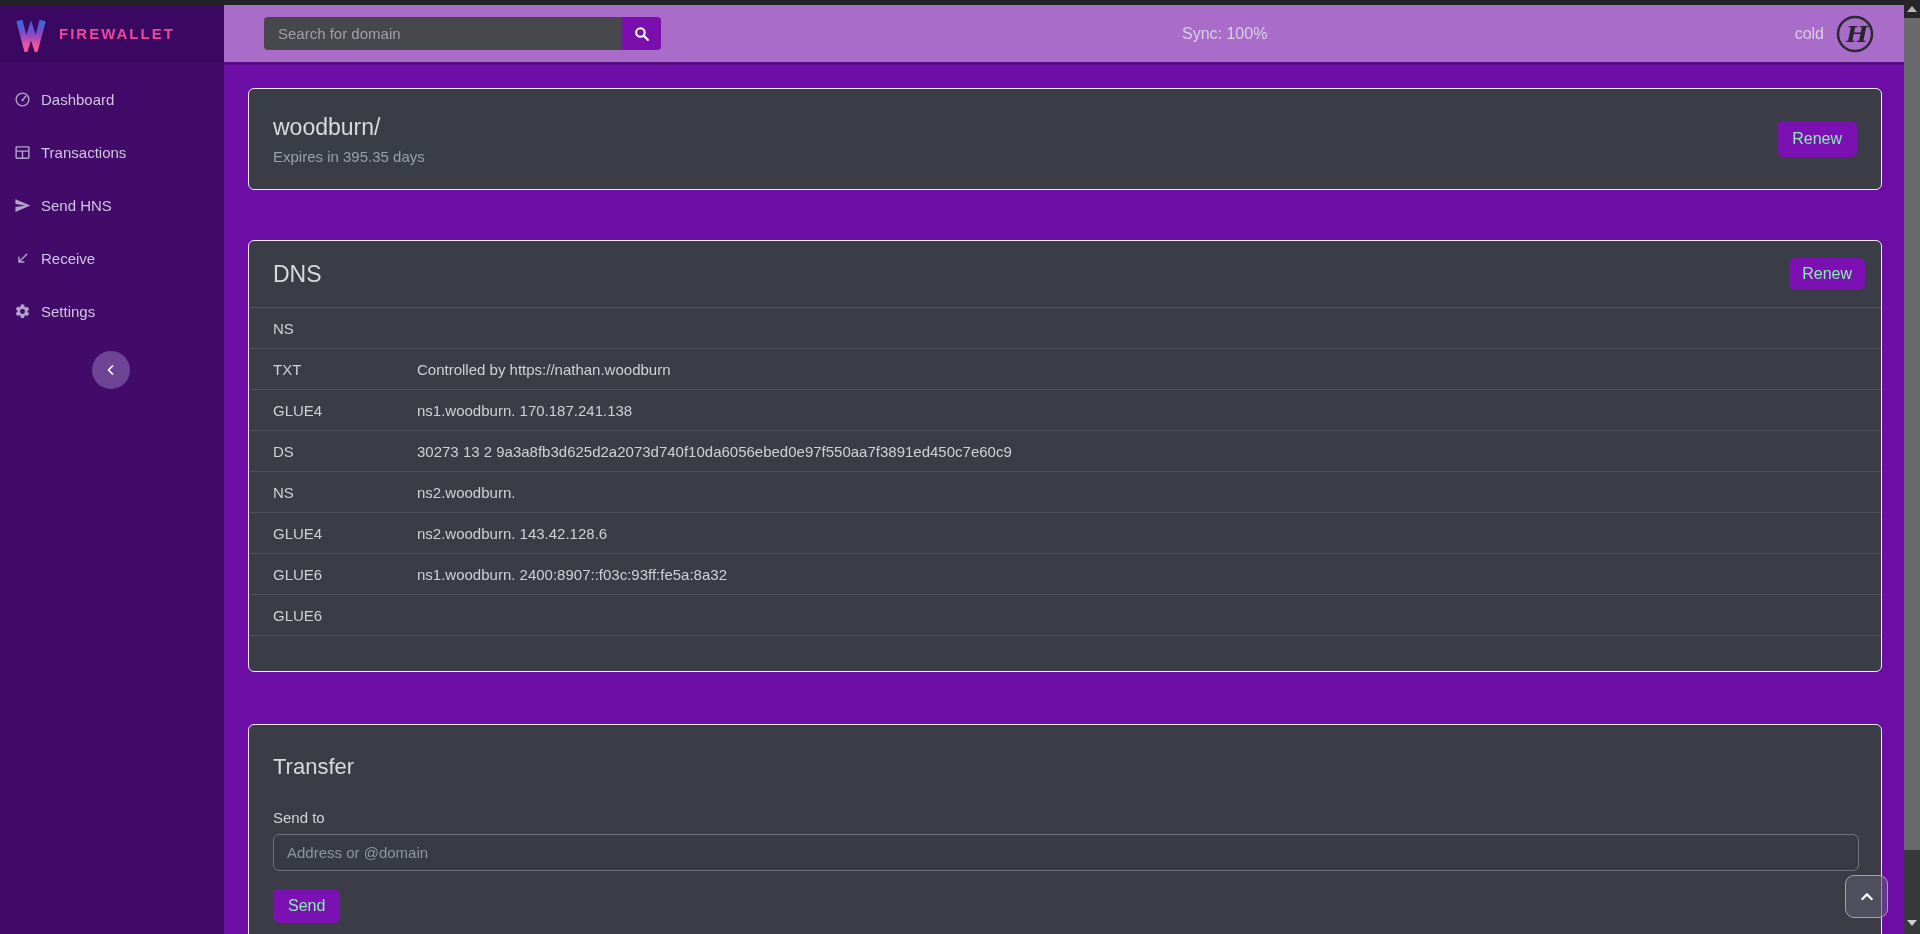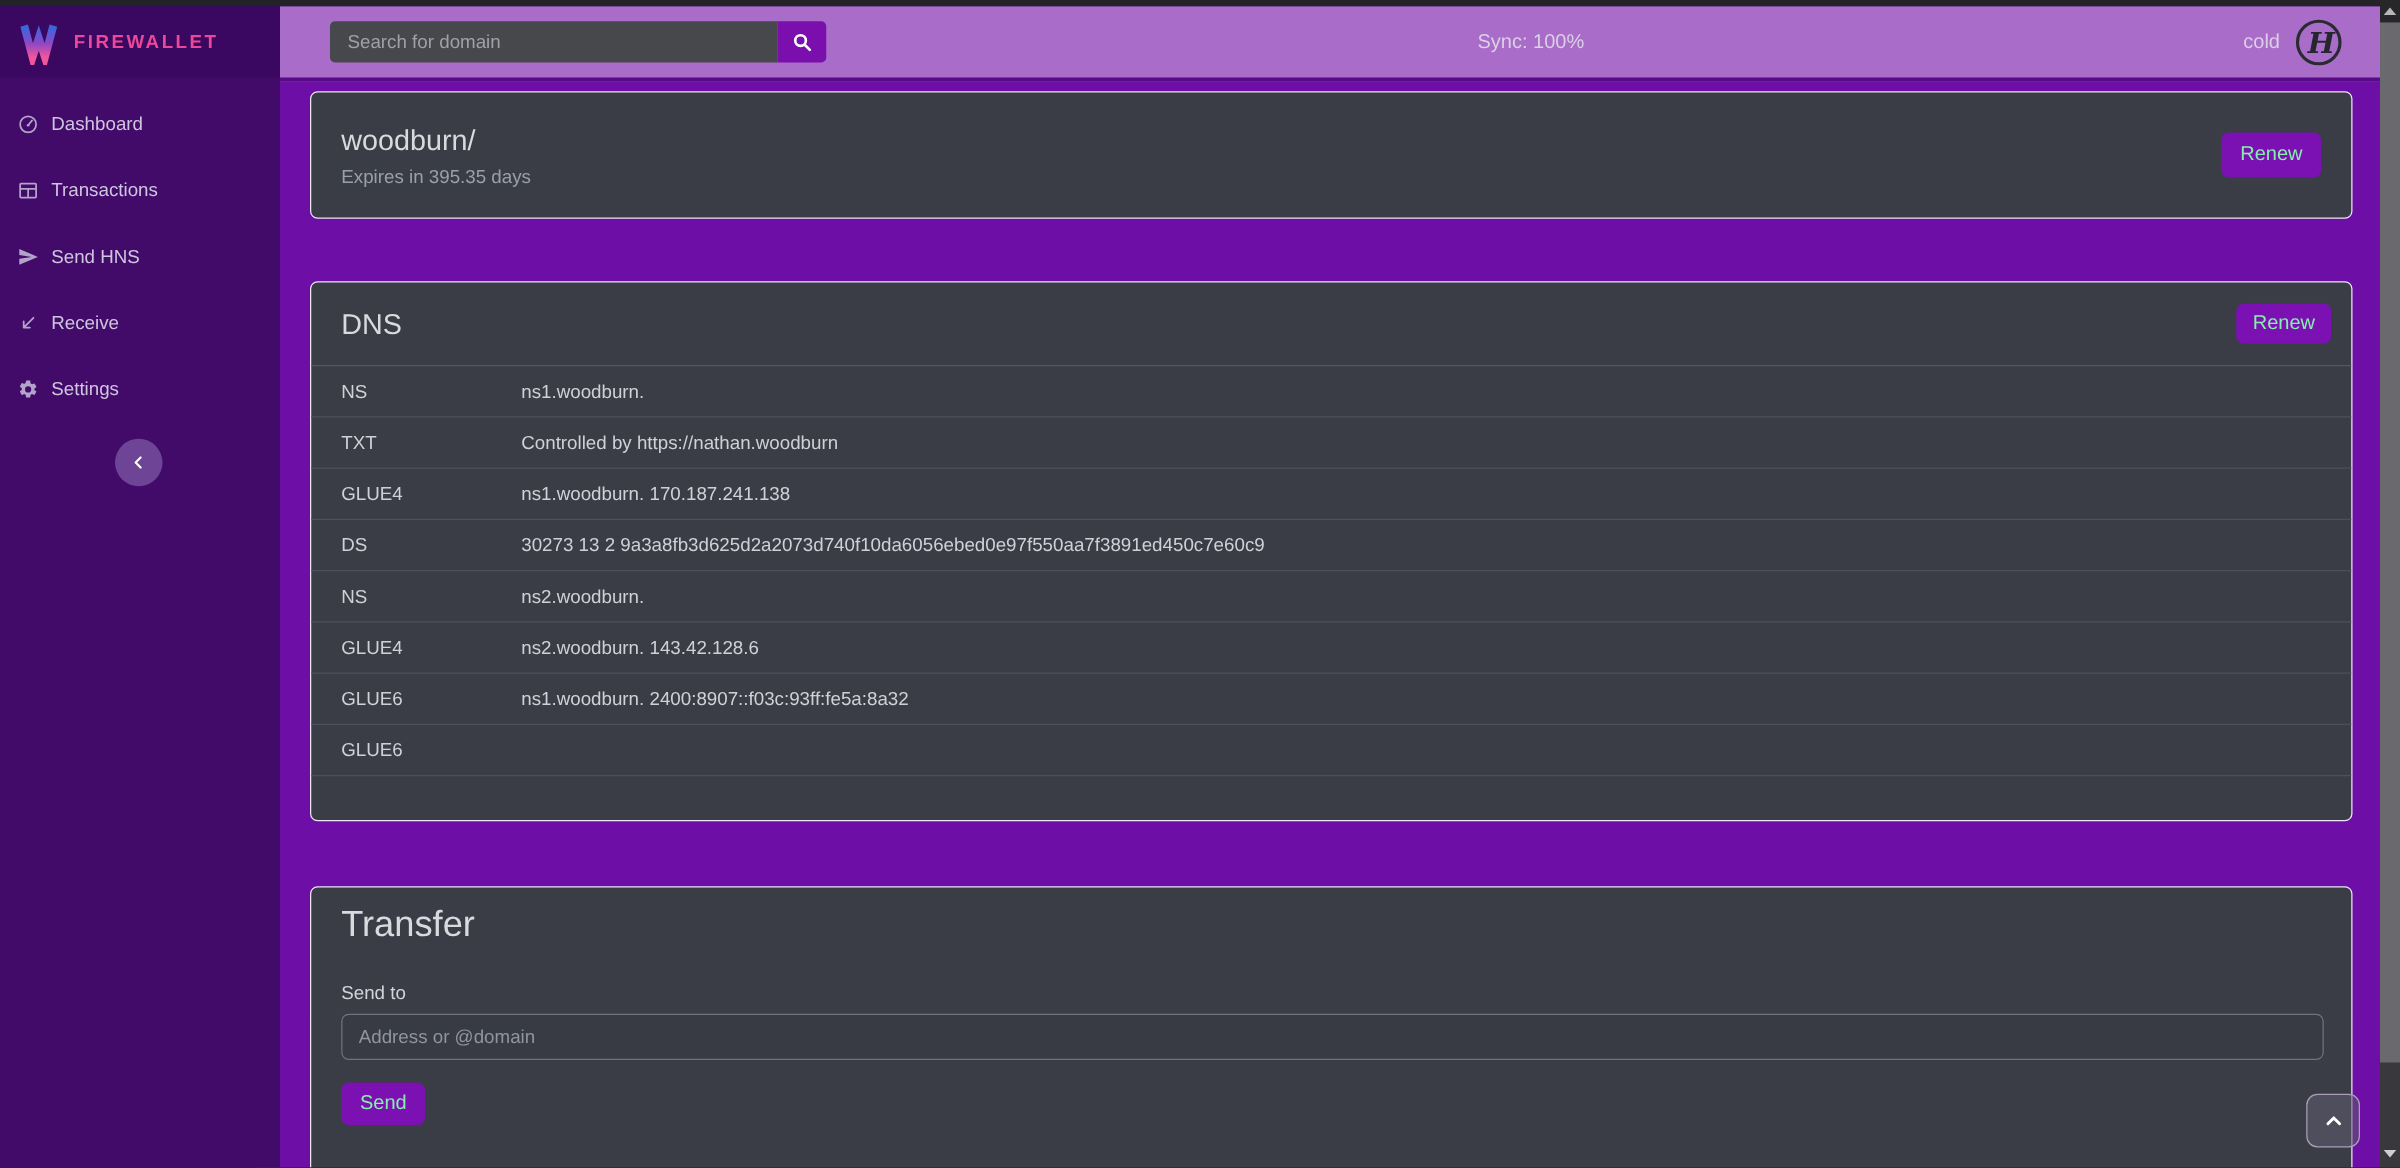--- a/index.html
+++ b/index.html
@@ -28,38 +28,38 @@
   .search-input { width:358px; height:33px; background:#46484c; border:none; outline:none; color:#e8e8ea;
     font-size:15px; padding:0 14px; border-radius:4px 0 0 4px; font-family:"Liberation Sans", sans-serif; }
   .search-input::placeholder { color:#9fa1a6; }
   .search-btn { width:39px; height:33px; background:#7a0fae; border:none; border-radius:0 4px 4px 0;
     display:flex; align-items:center; justify-content:center; cursor:pointer; }
   .sync-status { position:absolute; left:958px; top:50%; transform:translateY(-50%); color:#dbd0e7; font-size:16px; }
   .topbar-right { position:absolute; right:30px; top:50%; transform:translateY(-50%); display:flex; align-items:center; gap:12px; }
   .wallet-name { color:#dbd0e7; font-size:16px; }
 
   
-  .main-area { position:absolute; left:224px; top:50px; width:1680px; height:869px; padding:23px 22px 0 24px; }
+  .main-area { position:absolute; left:224px; top:65px; width:1680px; height:869px; padding:23px 22px 0 24px; }
   .card { background:#3a3d45; border:1px solid #ece6f5; border-radius:6px; color:#d5d7db; width:1634px; }
 
   .domain-card { height:102px; display:flex; justify-content:space-between; align-items:center;
     padding:16px 24px; margin-bottom:50px; }
   .domain-title { font-size:23px; color:#d9dadd; margin-bottom:7px; }
   .domain-expiry { font-size:15px; color:#9aa0a8; }
 
   .dns-card { height:432px; margin-bottom:52px; }
   .card-header { display:flex; justify-content:space-between; align-items:center; padding:17px 16px 17px 24px;
     border-bottom:1px solid #54575f; }
   .card-title { font-size:23px; color:#d9dadd; }
   .dns-row { display:flex; align-items:center; height:41px; padding:0 24px; border-bottom:1px solid #4d505a; font-size:15px; color:#ced1d7; }
   .dns-type { width:144px; flex-shrink:0; }
   .dns-value { flex:1; }
 
   .transfer-card { height:260px; padding-bottom:10px; }
-  .transfer-title { font-size:29px; color:#d9dadd; padding:14px 24px 0 24px; }
+  .transfer-title { font-size:22px; color:#d9dadd; padding:29px 24px 0 24px; }
   .send-to-label { font-size:15px; color:#d2d4d9; margin:29px 24px 8px 24px; }
   .transfer-input { display:block; width:1586px; height:37px; margin:0 24px; background:#383b43;
     border:1px solid #70737d; border-radius:6px; color:#e6e7ea; font-size:15px; padding:0 13px;
     outline:none; font-family:Liberation Sans, sans-serif; }
   .transfer-input::placeholder { color:#90959d; }
 
   
   .btn-purple { background:#7b10b3; color:#86efac; border:none; border-radius:6px; font-size:16px;
     font-family:"Liberation Sans", sans-serif; cursor:pointer; }
   .renew-btn { padding:9px 15px; }
@@ -194,21 +194,20 @@
     </div>
 
     <div class="card dns-card">
       <div class="card-header">
         <span class="card-title">DNS</span>
         <button class="btn-purple edit-btn">Renew</button>
       </div>
       <div>
         <div class="dns-row">
           <div class="dns-type">NS</div>
-          <div class="dns-value">ns1.woodburn.</div>
         </div>
         <div class="dns-row">
           <div class="dns-type">TXT</div>
           <div class="dns-value">Controlled by https://nathan.woodburn</div>
         </div>
         <div class="dns-row">
           <div class="dns-type">GLUE4</div>
           <div class="dns-value">ns1.woodburn. 170.187.241.138</div>
         </div>
         <div class="dns-row">

